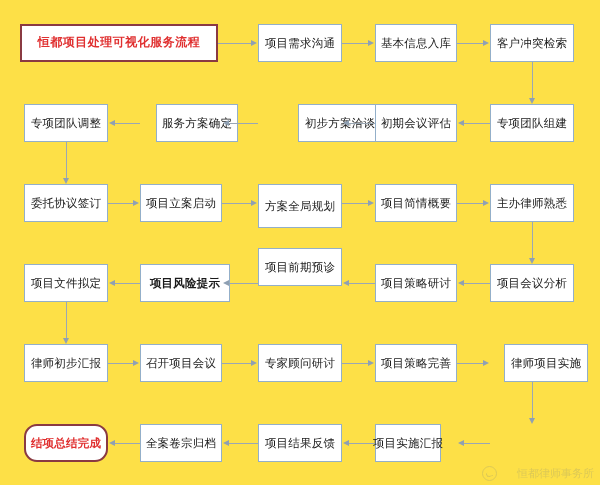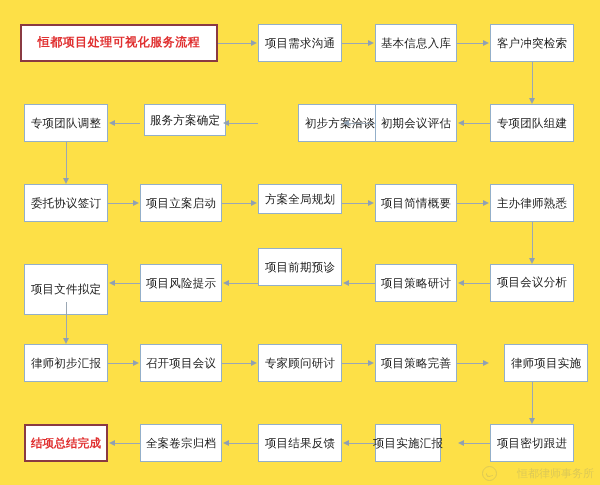--- a/index.html
+++ b/index.html
@@ -118,60 +118,60 @@
   <div class="conn h" style="left:342px; top:43px; width:26px;"></div>
   <div class="arrow right" style="left:368px; top:39.5px;"></div>
 
   <div class="conn h" style="left:457px; top:43px; width:26px;"></div>
   <div class="arrow right" style="left:483px; top:39.5px;"></div>
 
   <div class="conn v" style="left:532px; top:62px; height:36px;"></div>
   <div class="arrow down" style="left:528.5px; top:98px;"></div>
 
   <div class="node" style="left:24px; top:104px; width:84px; height:38px;">专项团队调整</div>
-  <div class="node" style="left:144px; top:104px; width:82px; height:32px;">服务方案确定</div>
+  <div class="node" style="left:156px; top:104px; width:82px; height:38px;">服务方案确定</div>
   <div class="node" style="left:258px; top:104px; width:84px; height:38px;margin-left:40px;">初步方案洽谈</div>
   <div class="node" style="left:375px; top:104px; width:82px; height:38px;">初期会议评估</div>
   <div class="node" style="left:490px; top:104px; width:84px; height:38px;">专项团队组建</div>
 
   <div class="conn h" style="left:464px; top:123px; width:26px;"></div>
   <div class="arrow left" style="left:458px; top:119.5px;"></div>
   <div class="conn h" style="left:349px; top:123px; width:26px;"></div>
   <div class="arrow left" style="left:343px; top:119.5px;"></div>
   <div class="conn h" style="left:229px; top:123px; width:29px;"></div>
   <div class="arrow left" style="left:223px; top:119.5px;"></div>
   <div class="conn h" style="left:115px; top:123px; width:25px;"></div>
   <div class="arrow left" style="left:109px; top:119.5px;"></div>
 
   <div class="conn v" style="left:66px; top:142px; height:36px;"></div>
   <div class="arrow down" style="left:62.5px; top:178px;"></div>
 
   <div class="node" style="left:24px; top:184px; width:84px; height:38px;">委托协议签订</div>
   <div class="node" style="left:140px; top:184px; width:82px; height:38px;">项目立案启动</div>
-  <div class="node" style="left:258px; top:184px; width:84px; height:30px;">方案全局规划</div>
+  <div class="node" style="left:258px; top:184px; width:84px; height:44px;">方案全局规划</div>
   <div class="node" style="left:375px; top:184px; width:82px; height:38px;">项目简情概要</div>
   <div class="node" style="left:490px; top:184px; width:84px; height:38px;">主办律师熟悉</div>
 
   <div class="conn h" style="left:108px; top:203px; width:25px;"></div>
   <div class="arrow right" style="left:133px; top:199.5px;"></div>
   <div class="conn h" style="left:222px; top:203px; width:29px;"></div>
   <div class="arrow right" style="left:251px; top:199.5px;"></div>
   <div class="conn h" style="left:342px; top:203px; width:26px;"></div>
   <div class="arrow right" style="left:368px; top:199.5px;"></div>
   <div class="conn h" style="left:457px; top:203px; width:26px;"></div>
   <div class="arrow right" style="left:483px; top:199.5px;"></div>
 
   <div class="conn v" style="left:532px; top:222px; height:36px;"></div>
   <div class="arrow down" style="left:528.5px; top:258px;"></div>
 
-  <div class="node" style="left:24px; top:264px; width:84px; height:51px;">项目文件拟定</div>
-  <div class="node" style="left:140px; top:264px; width:82px; height:38px;">项目风险提示</div>
+  <div class="node" style="left:24px; top:264px; width:84px; height:38px;">项目文件拟定</div>
+  <div class="node" style="left:140px; top:264px; width:90px; height:38px;font-weight:bold;">项目风险提示</div>
   <div class="node" style="left:258px; top:248px; width:84px; height:38px;">项目前期预诊</div>
   <div class="node" style="left:375px; top:264px; width:82px; height:38px;">项目策略研讨</div>
-  <div class="node" style="left:490px; top:264px; width:84px; height:38px;font-family:Liberation Mono, monospace;">项目会议分析</div>
+  <div class="node" style="left:490px; top:264px; width:84px; height:38px;">项目会议分析</div>
 
   <div class="conn h" style="left:464px; top:283px; width:26px;"></div>
   <div class="arrow left" style="left:458px; top:279.5px;"></div>
   <div class="conn h" style="left:349px; top:283px; width:26px;"></div>
   <div class="arrow left" style="left:343px; top:279.5px;"></div>
   <div class="conn h" style="left:229px; top:283px; width:29px;"></div>
   <div class="arrow left" style="left:223px; top:279.5px;"></div>
   <div class="conn h" style="left:115px; top:283px; width:25px;"></div>
   <div class="arrow left" style="left:109px; top:279.5px;"></div>
 
@@ -189,25 +189,24 @@
   <div class="conn h" style="left:222px; top:363px; width:29px;"></div>
   <div class="arrow right" style="left:251px; top:359.5px;"></div>
   <div class="conn h" style="left:342px; top:363px; width:26px;"></div>
   <div class="arrow right" style="left:368px; top:359.5px;"></div>
   <div class="conn h" style="left:457px; top:363px; width:26px;"></div>
   <div class="arrow right" style="left:483px; top:359.5px;"></div>
 
   <div class="conn v" style="left:532px; top:382px; height:36px;"></div>
   <div class="arrow down" style="left:528.5px; top:418px;"></div>
 
-  <div class="node accent" style="left:24px; top:424px; width:84px; height:38px;">结项总结完成</div>
+  <div class="node accent" style="left:24px; top:424px; width:84px; height:38px;border-radius:13px;">结项总结完成</div>
   <div class="node" style="left:140px; top:424px; width:82px; height:38px;">全案卷宗归档</div>
   <div class="node" style="left:258px; top:424px; width:84px; height:38px;">项目结果反馈</div>
   <div class="node" style="left:375px; top:424px; width:66px; height:38px;">项目实施汇报</div>
-  <div class="node" style="left:490px; top:424px; width:84px; height:38px;">项目密切跟进</div>
 
   <div class="conn h" style="left:464px; top:443px; width:26px;"></div>
   <div class="arrow left" style="left:458px; top:439.5px;"></div>
   <div class="conn h" style="left:349px; top:443px; width:26px;"></div>
   <div class="arrow left" style="left:343px; top:439.5px;"></div>
   <div class="conn h" style="left:229px; top:443px; width:29px;"></div>
   <div class="arrow left" style="left:223px; top:439.5px;"></div>
   <div class="conn h" style="left:115px; top:443px; width:25px;"></div>
   <div class="arrow left" style="left:109px; top:439.5px;"></div>
 

